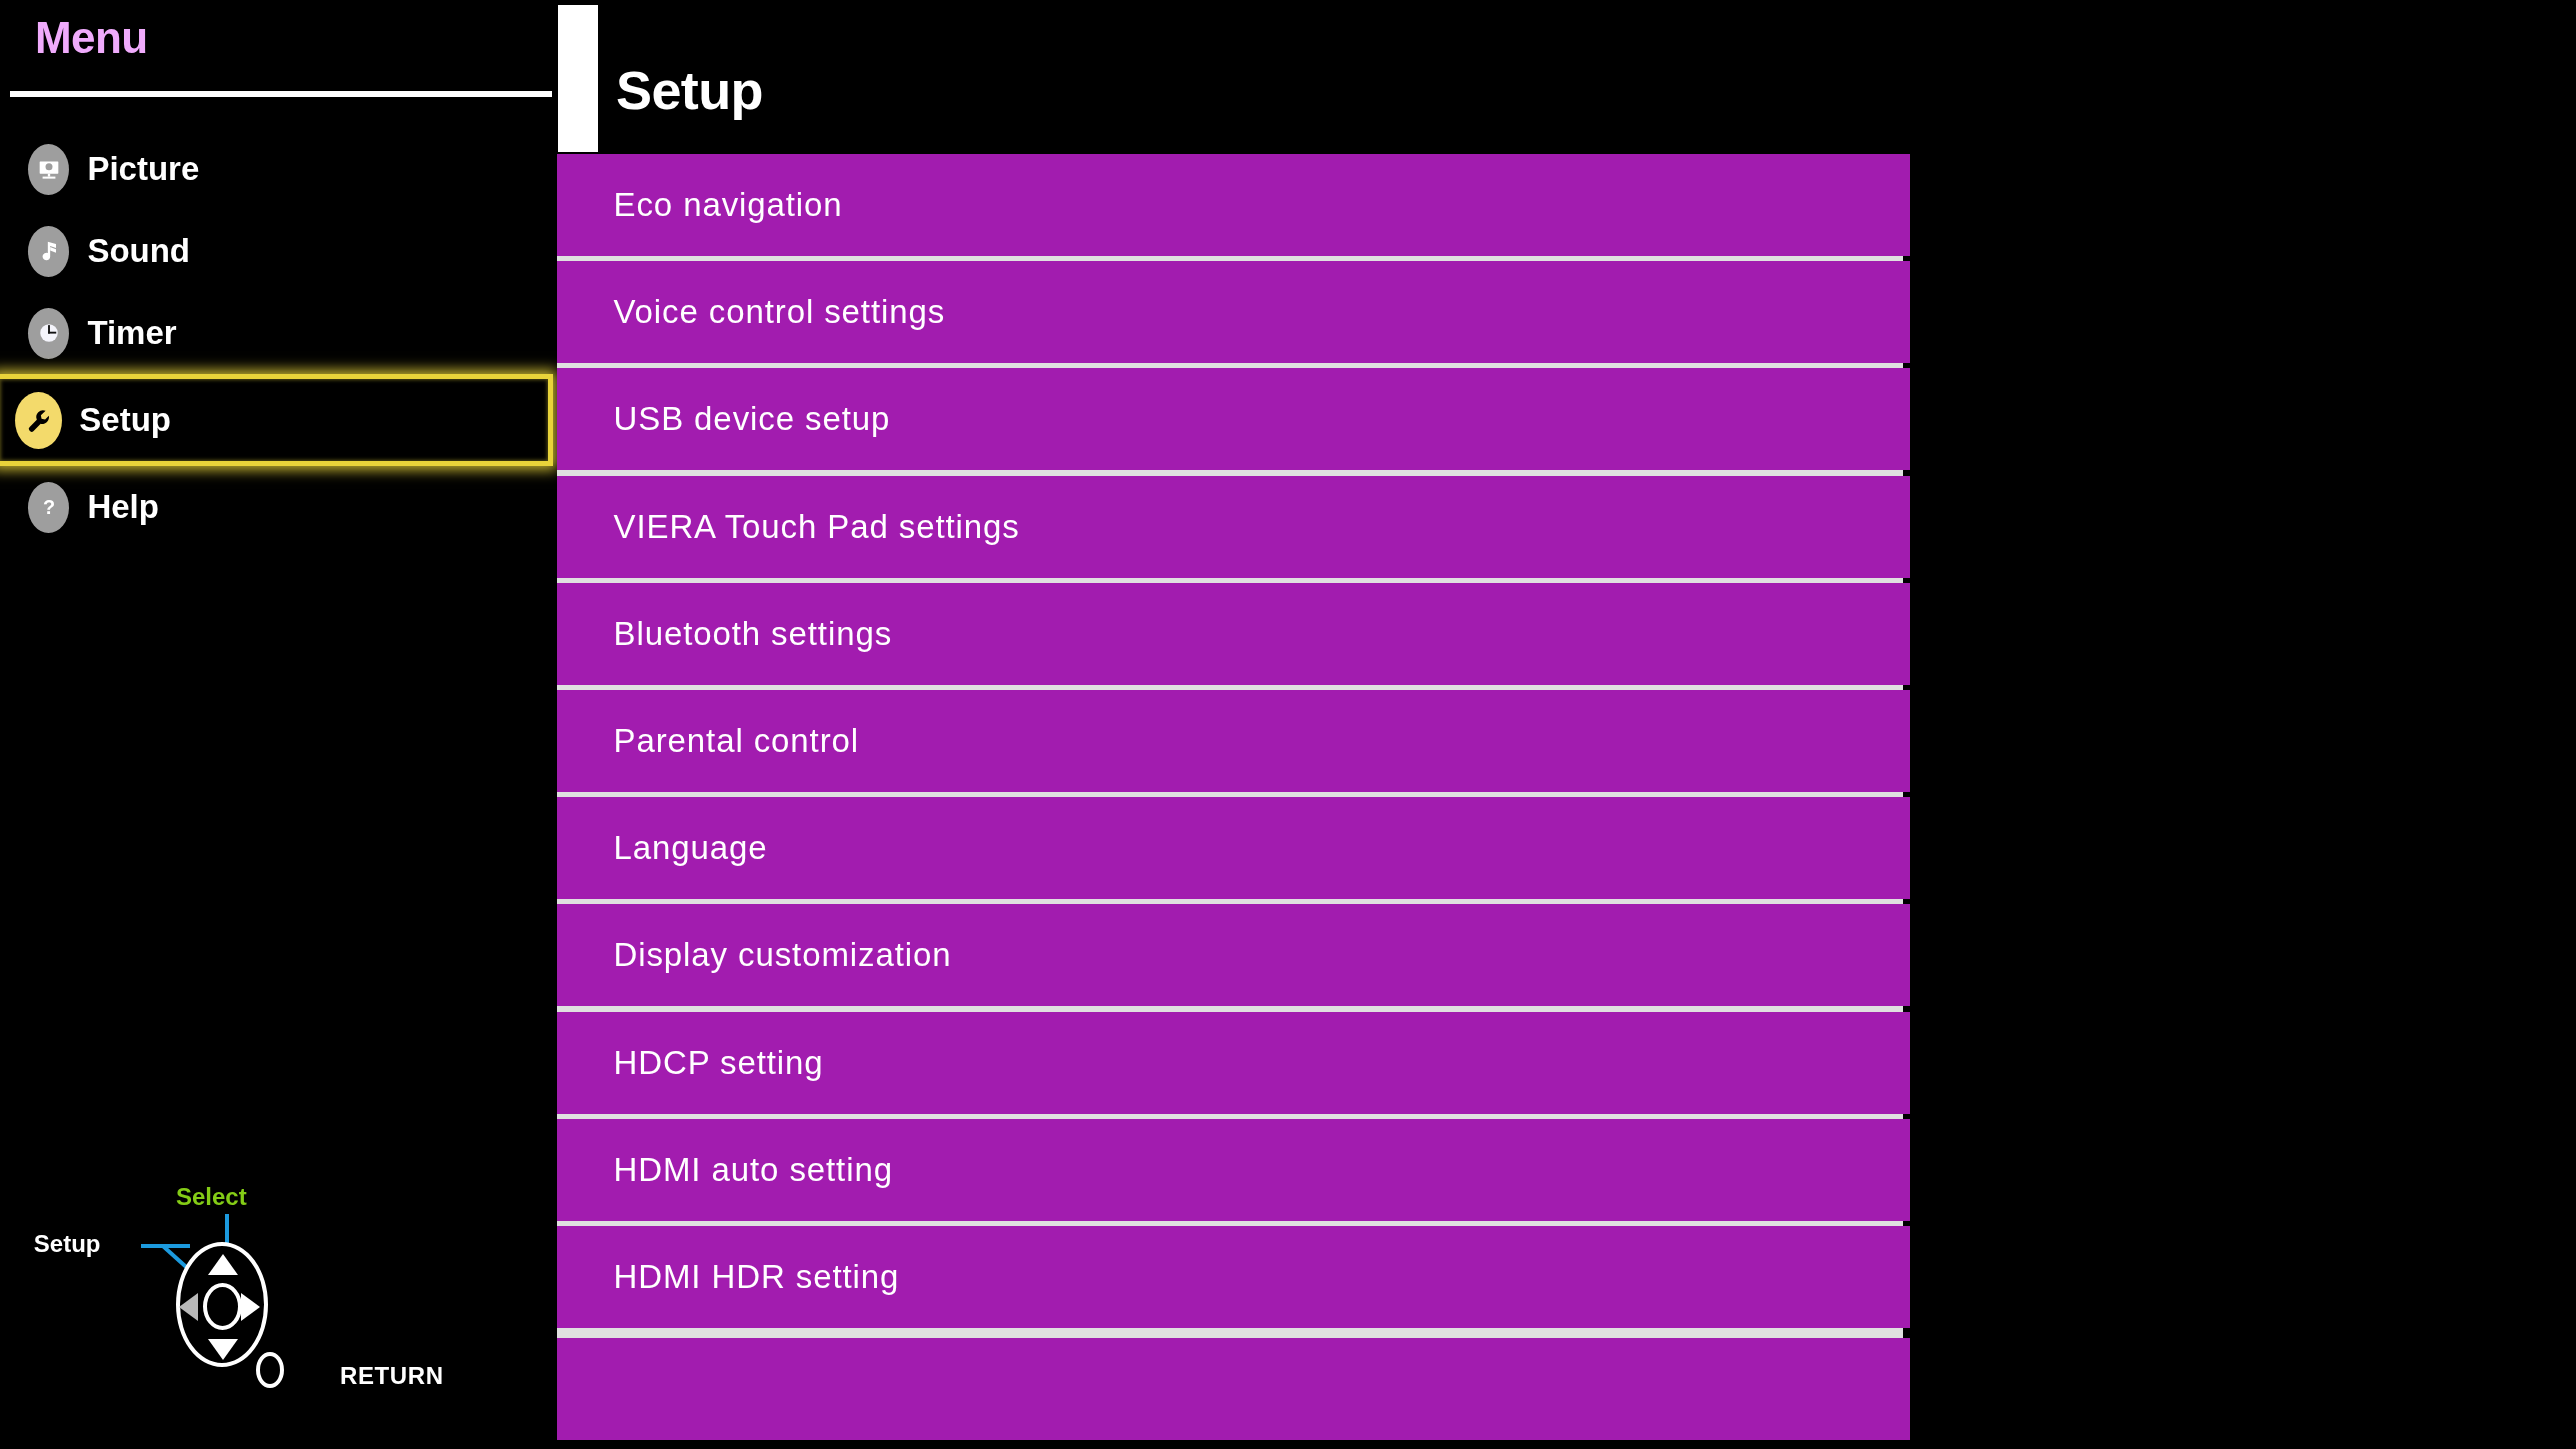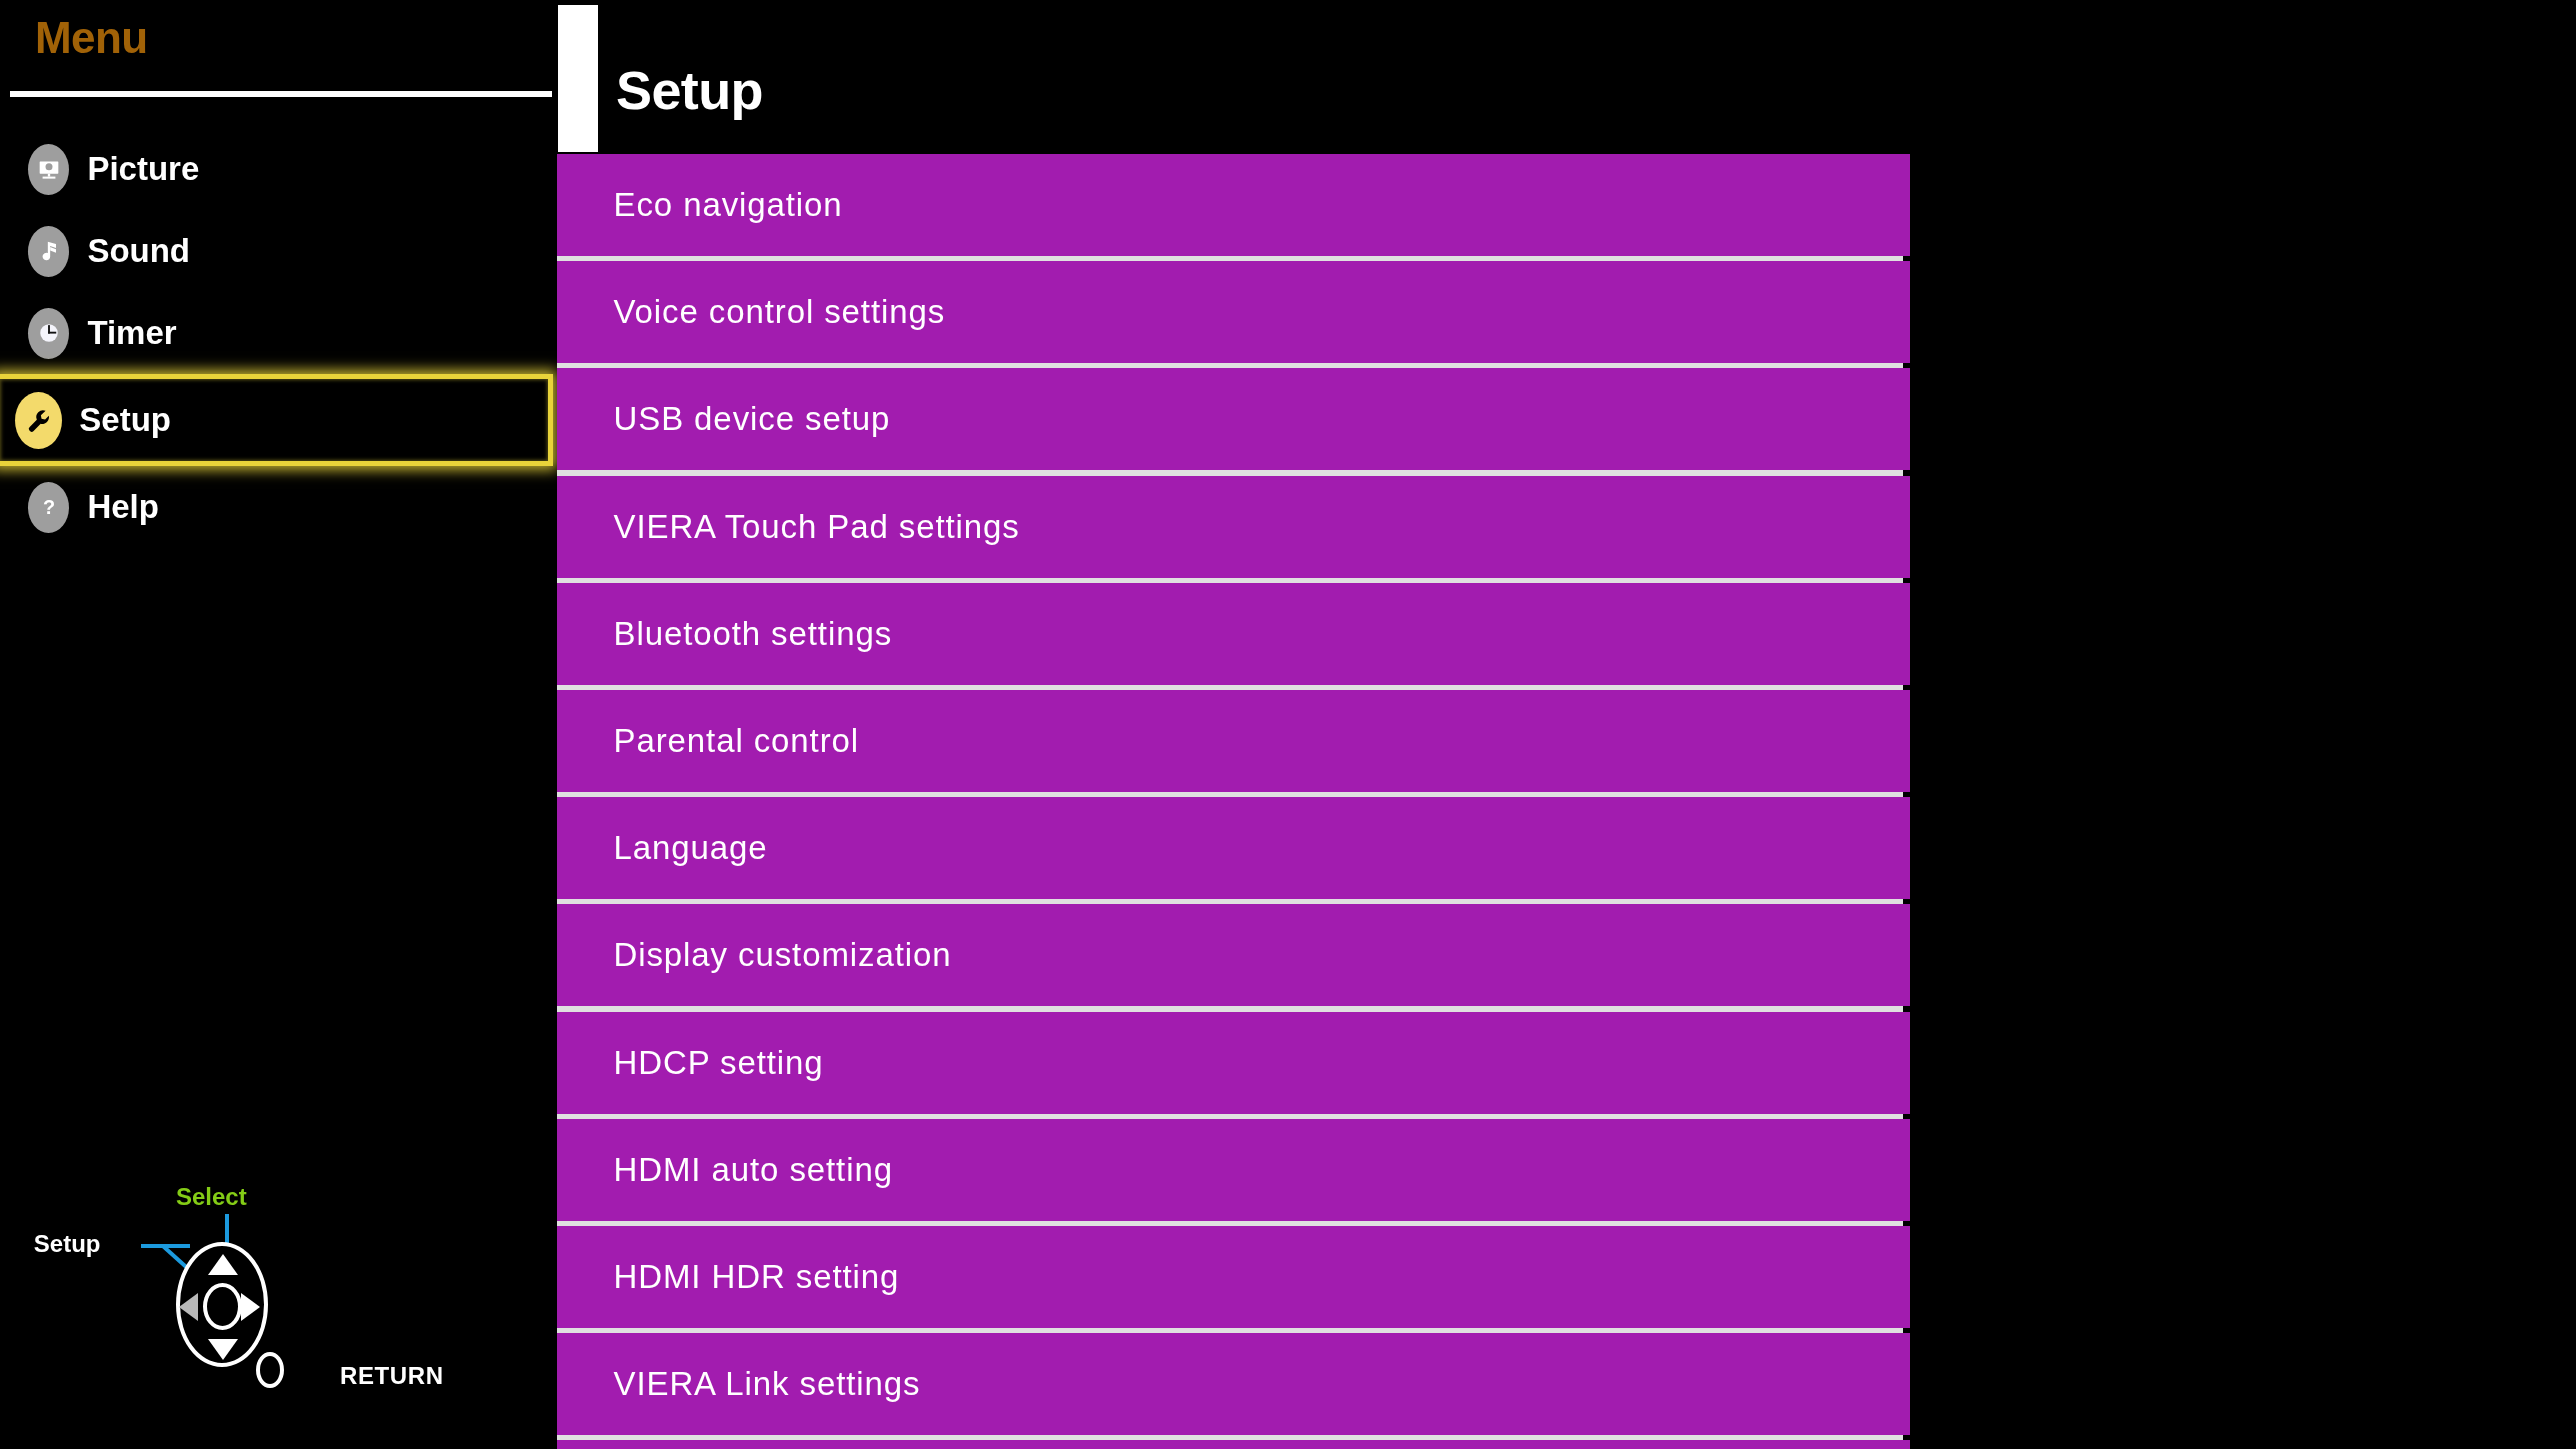--- a/index.html
+++ b/index.html
@@ -20,21 +20,21 @@
     position: absolute;
     left: 0; top: 0;
     width: 553px; height: 1449px;
     background: #000000;
   }
   #menu-title {
     position: absolute;
     left: 35px; top: 16px;
     font-size: 44px;
     font-weight: bold;
-    color: #a16207;
+    color: #f0abfc;
     letter-spacing: -0.6px;
     line-height: 1;
   }
   #menu-divider {
     position: absolute;
     left: 10.4px; top: 91px;
     width: 542px; height: 5.8px;
     background: #ffffff;
   }
 
@@ -349,22 +349,19 @@
         </div>
         <div class="setting-sep"></div>
         <div class="setting-row">
           <span class="setting-label">HDMI auto setting</span>
         </div>
         <div class="setting-sep"></div>
         <div class="setting-row">
           <span class="setting-label">HDMI HDR setting</span>
         </div>
         <div class="setting-sep"></div>
-        <div class="setting-row">
-          <span class="setting-label">VIERA Link settings</span>
-        </div>
         <div class="setting-sep"></div>
         <div class="setting-row"></div>
       </div>
   </div>
 
 </div>
 
 
 </body></html>

